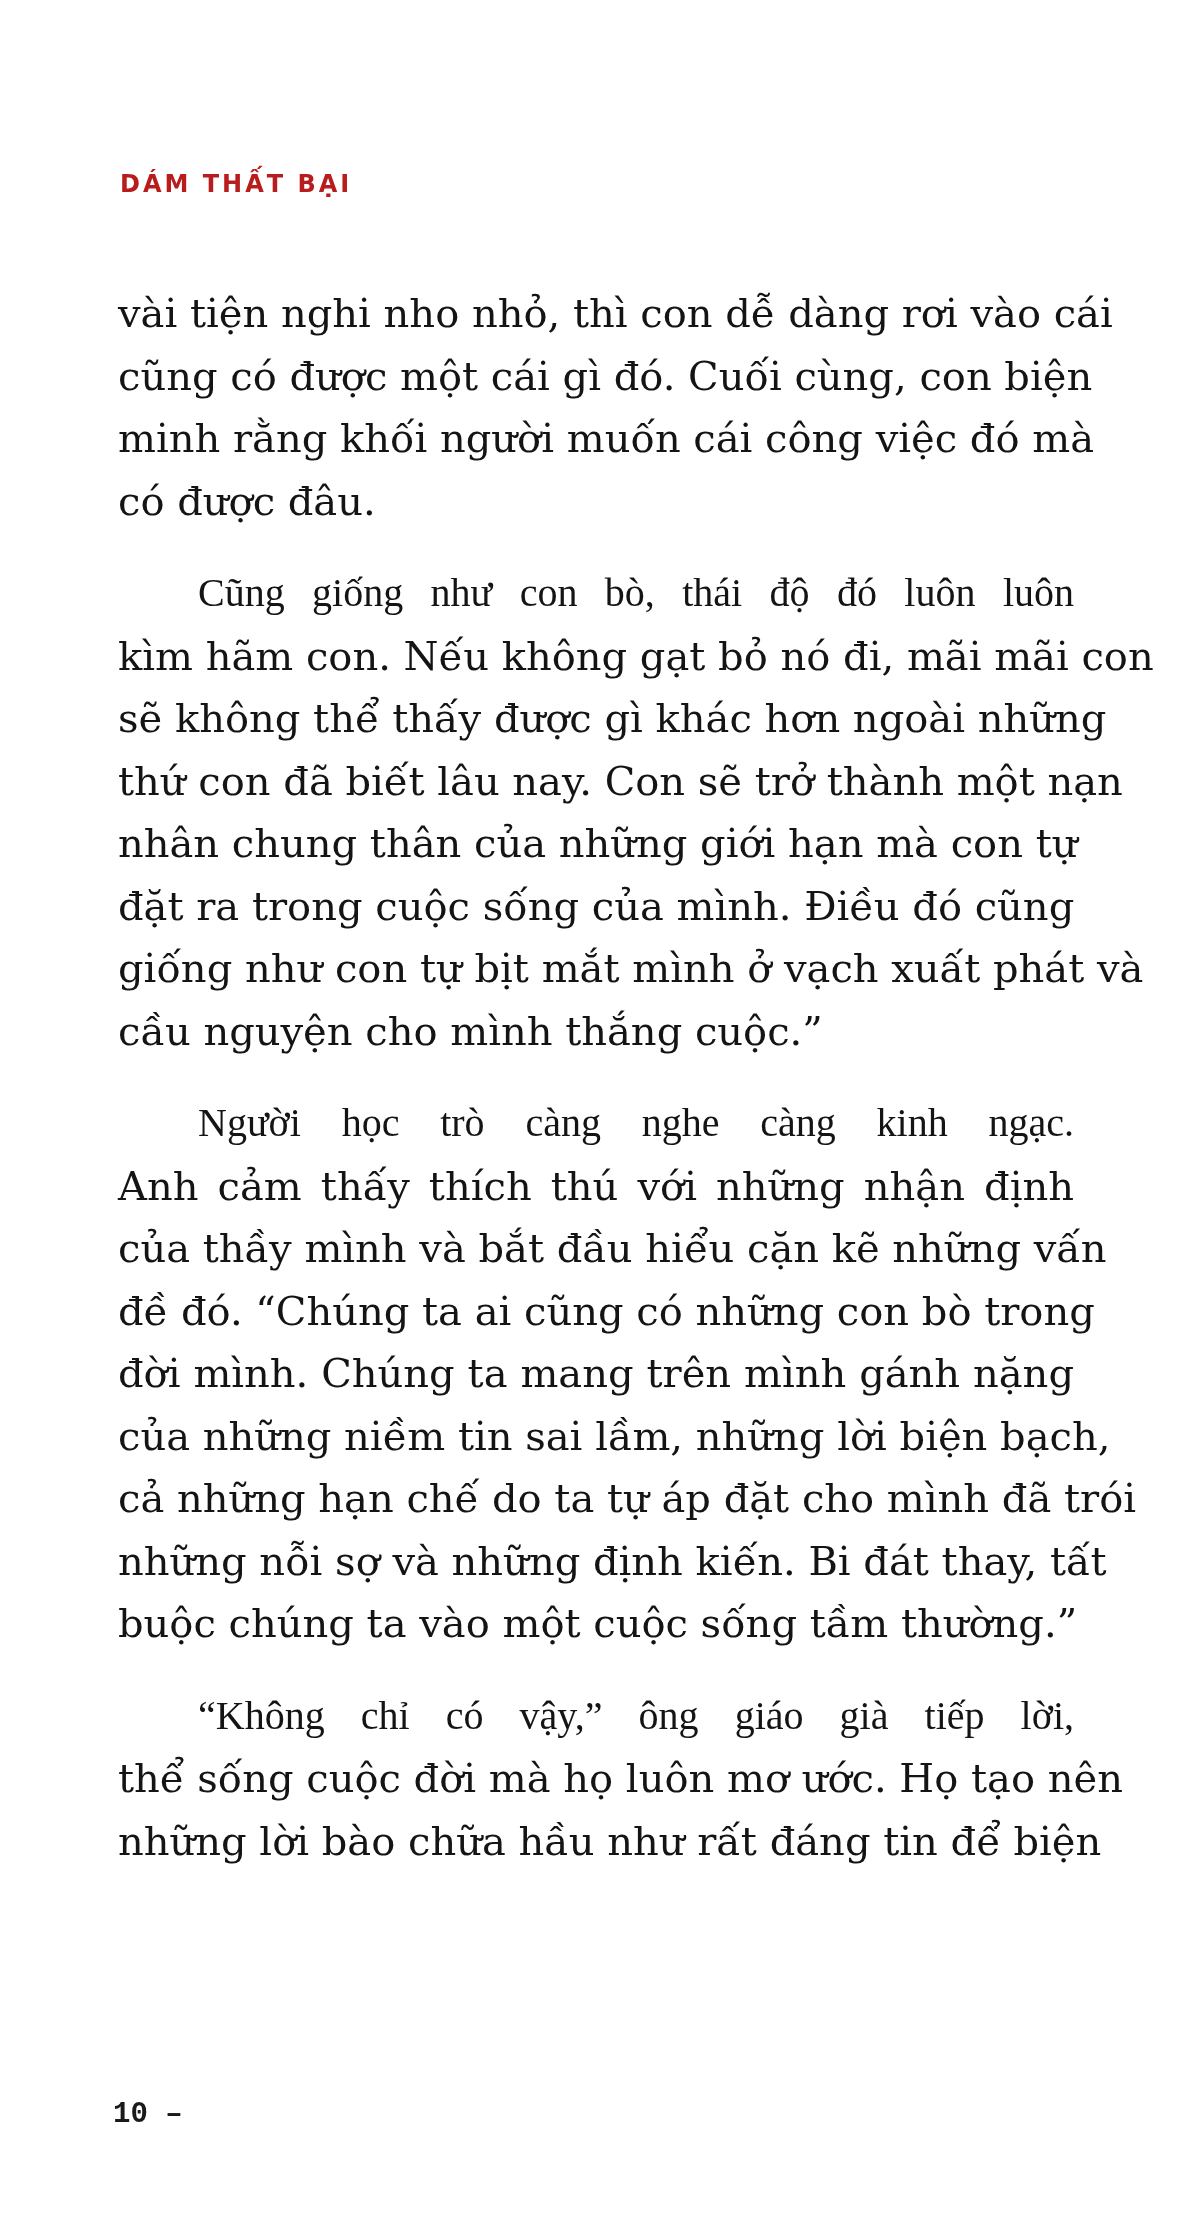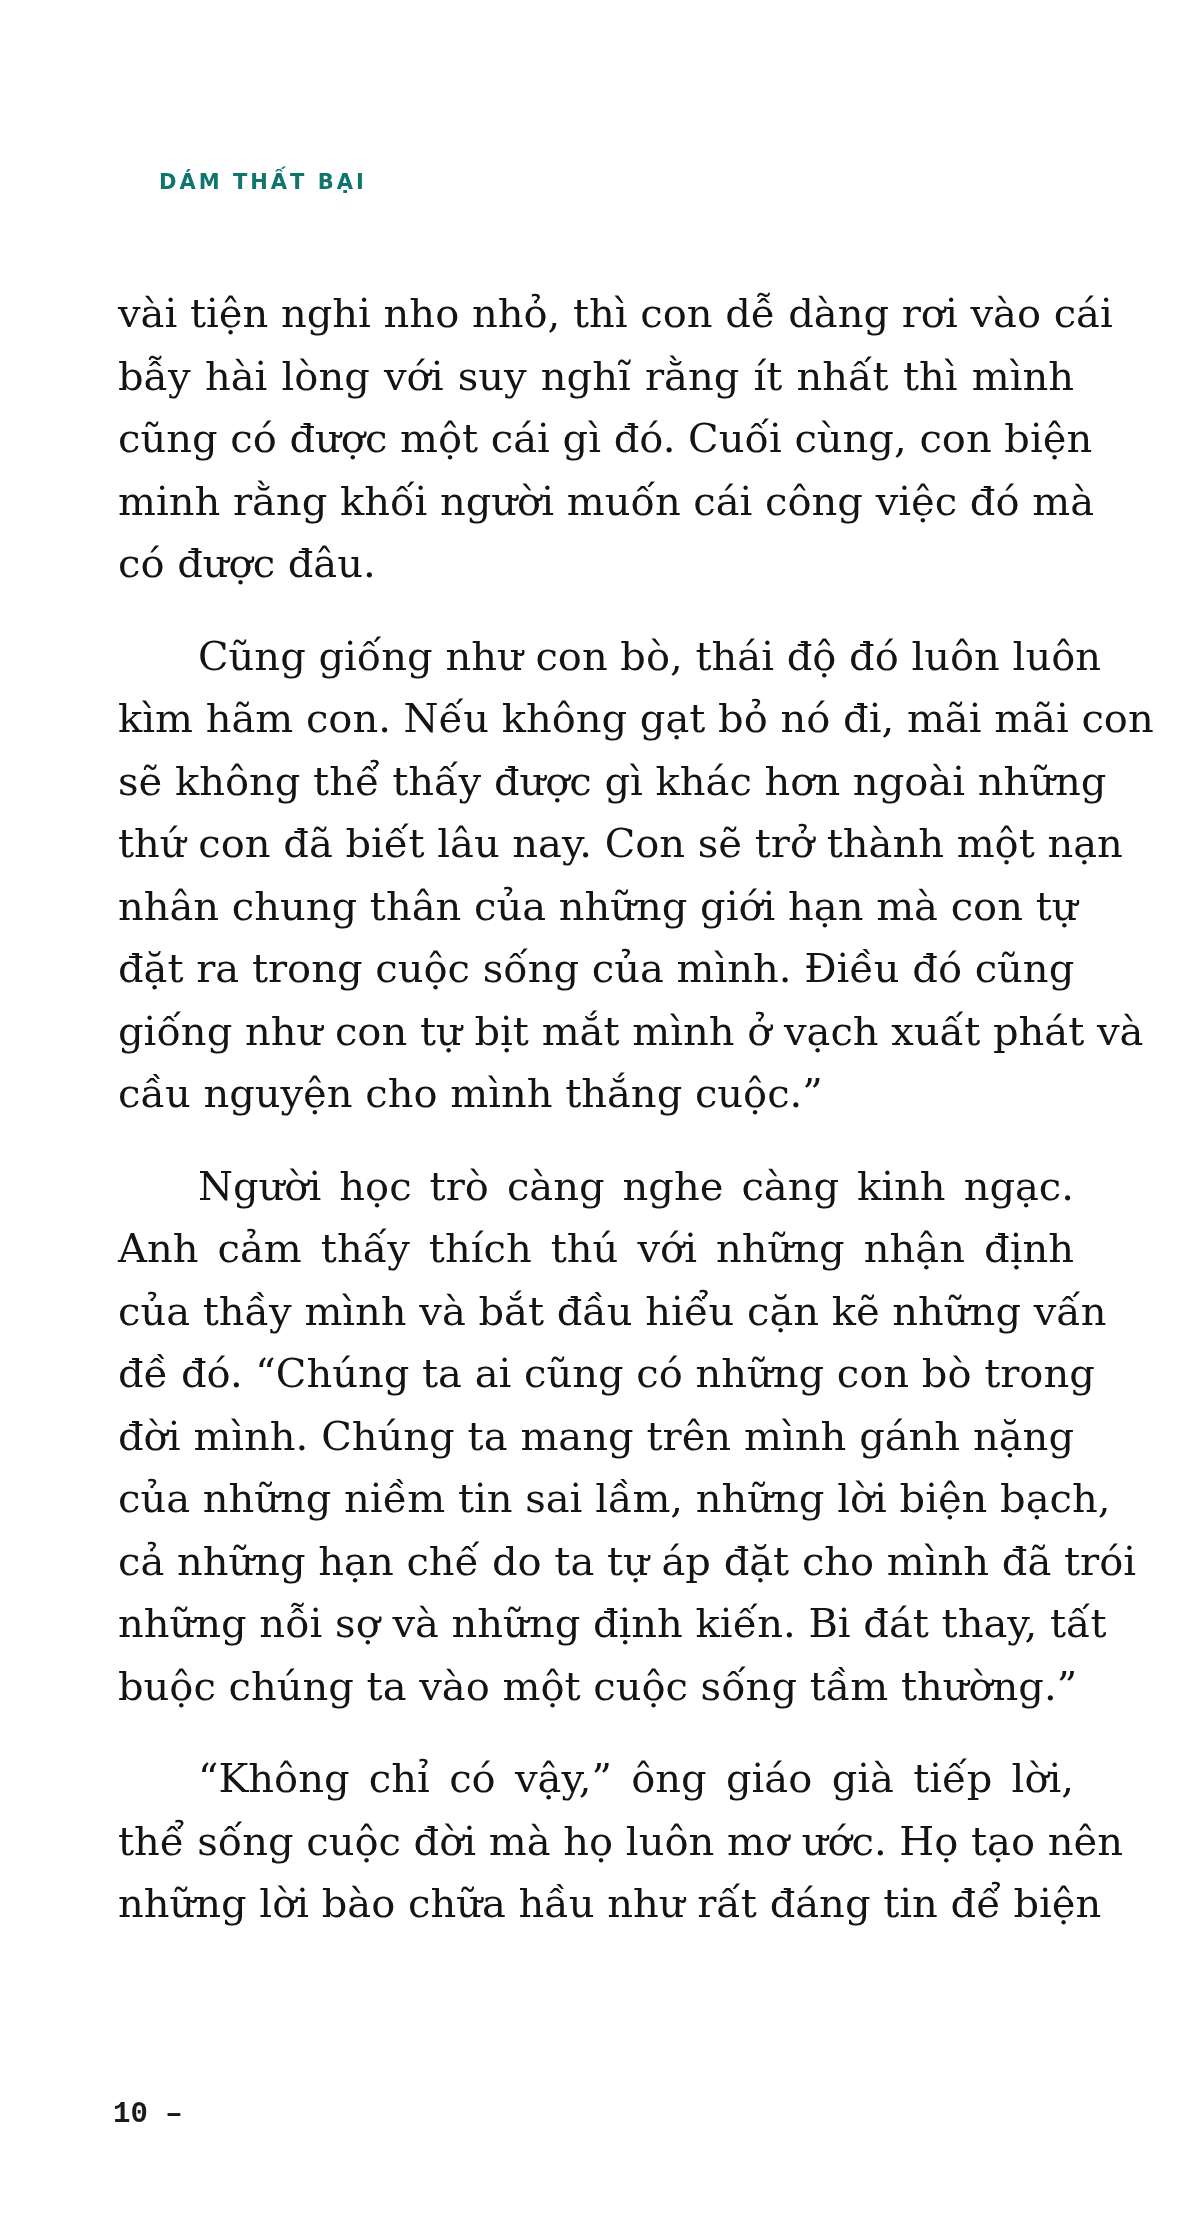--- a/index.html
+++ b/index.html
@@ -12,43 +12,43 @@
       height: 2236px;
       position: relative;
       overflow: hidden;
       color: #161616;
     }
     .running-head {
       position: absolute;
       left: 120px;
       top: 170px;
       font-family: "DejaVu Sans", sans-serif;
-      font-size: 21px;
+      font-size: 24px;
       font-weight: bold;
       letter-spacing: 3px;
-      color: #0f766e;
-      margin-left: 39px;
+      color: #b91c1c;
     }
     .body-text {
       position: absolute;
       left: 118px;
       top: 282px;
       width: 956px;
       font-family: "DejaVu Serif", serif;
       font-size: 40px;
       line-height: 62.5px;
       color: #141414;
     }
     .para {
       margin: 0;
       text-align: justify;
       text-align-last: left;
     }
     .para.indent .line:first-child {
       padding-left: 80px;
+      font-family: Liberation Serif, serif;
     }
     .para + .para {
       margin-top: 30px;
     }
     .line {
       display: block;
       white-space: nowrap;
       text-align: justify;
       text-align-last: justify;
     }
@@ -67,21 +67,20 @@
   </style>
 </head>
 <body>
 
 <div class="running-head">DÁM THẤT BẠI</div>
 
 <div class="body-text">
 
   <p class="para">
     <span class="line">vài tiện nghi nho nhỏ, thì con dễ dàng rơi vào cái</span>
-    <span class="line">bẫy hài lòng với suy nghĩ rằng ít nhất thì mình</span>
     <span class="line">cũng có được một cái gì đó. Cuối cùng, con biện</span>
     <span class="line">minh rằng khối người muốn cái công việc đó mà</span>
     <span class="line last">có được đâu.</span>
   </p>
 
   <p class="para indent">
     <span class="line">Cũng giống như con bò, thái độ đó luôn luôn</span>
     <span class="line">kìm hãm con. Nếu không gạt bỏ nó đi, mãi mãi con</span>
     <span class="line">sẽ không thể thấy được gì khác hơn ngoài những</span>
     <span class="line">thứ con đã biết lâu nay. Con sẽ trở thành một nạn</span>

